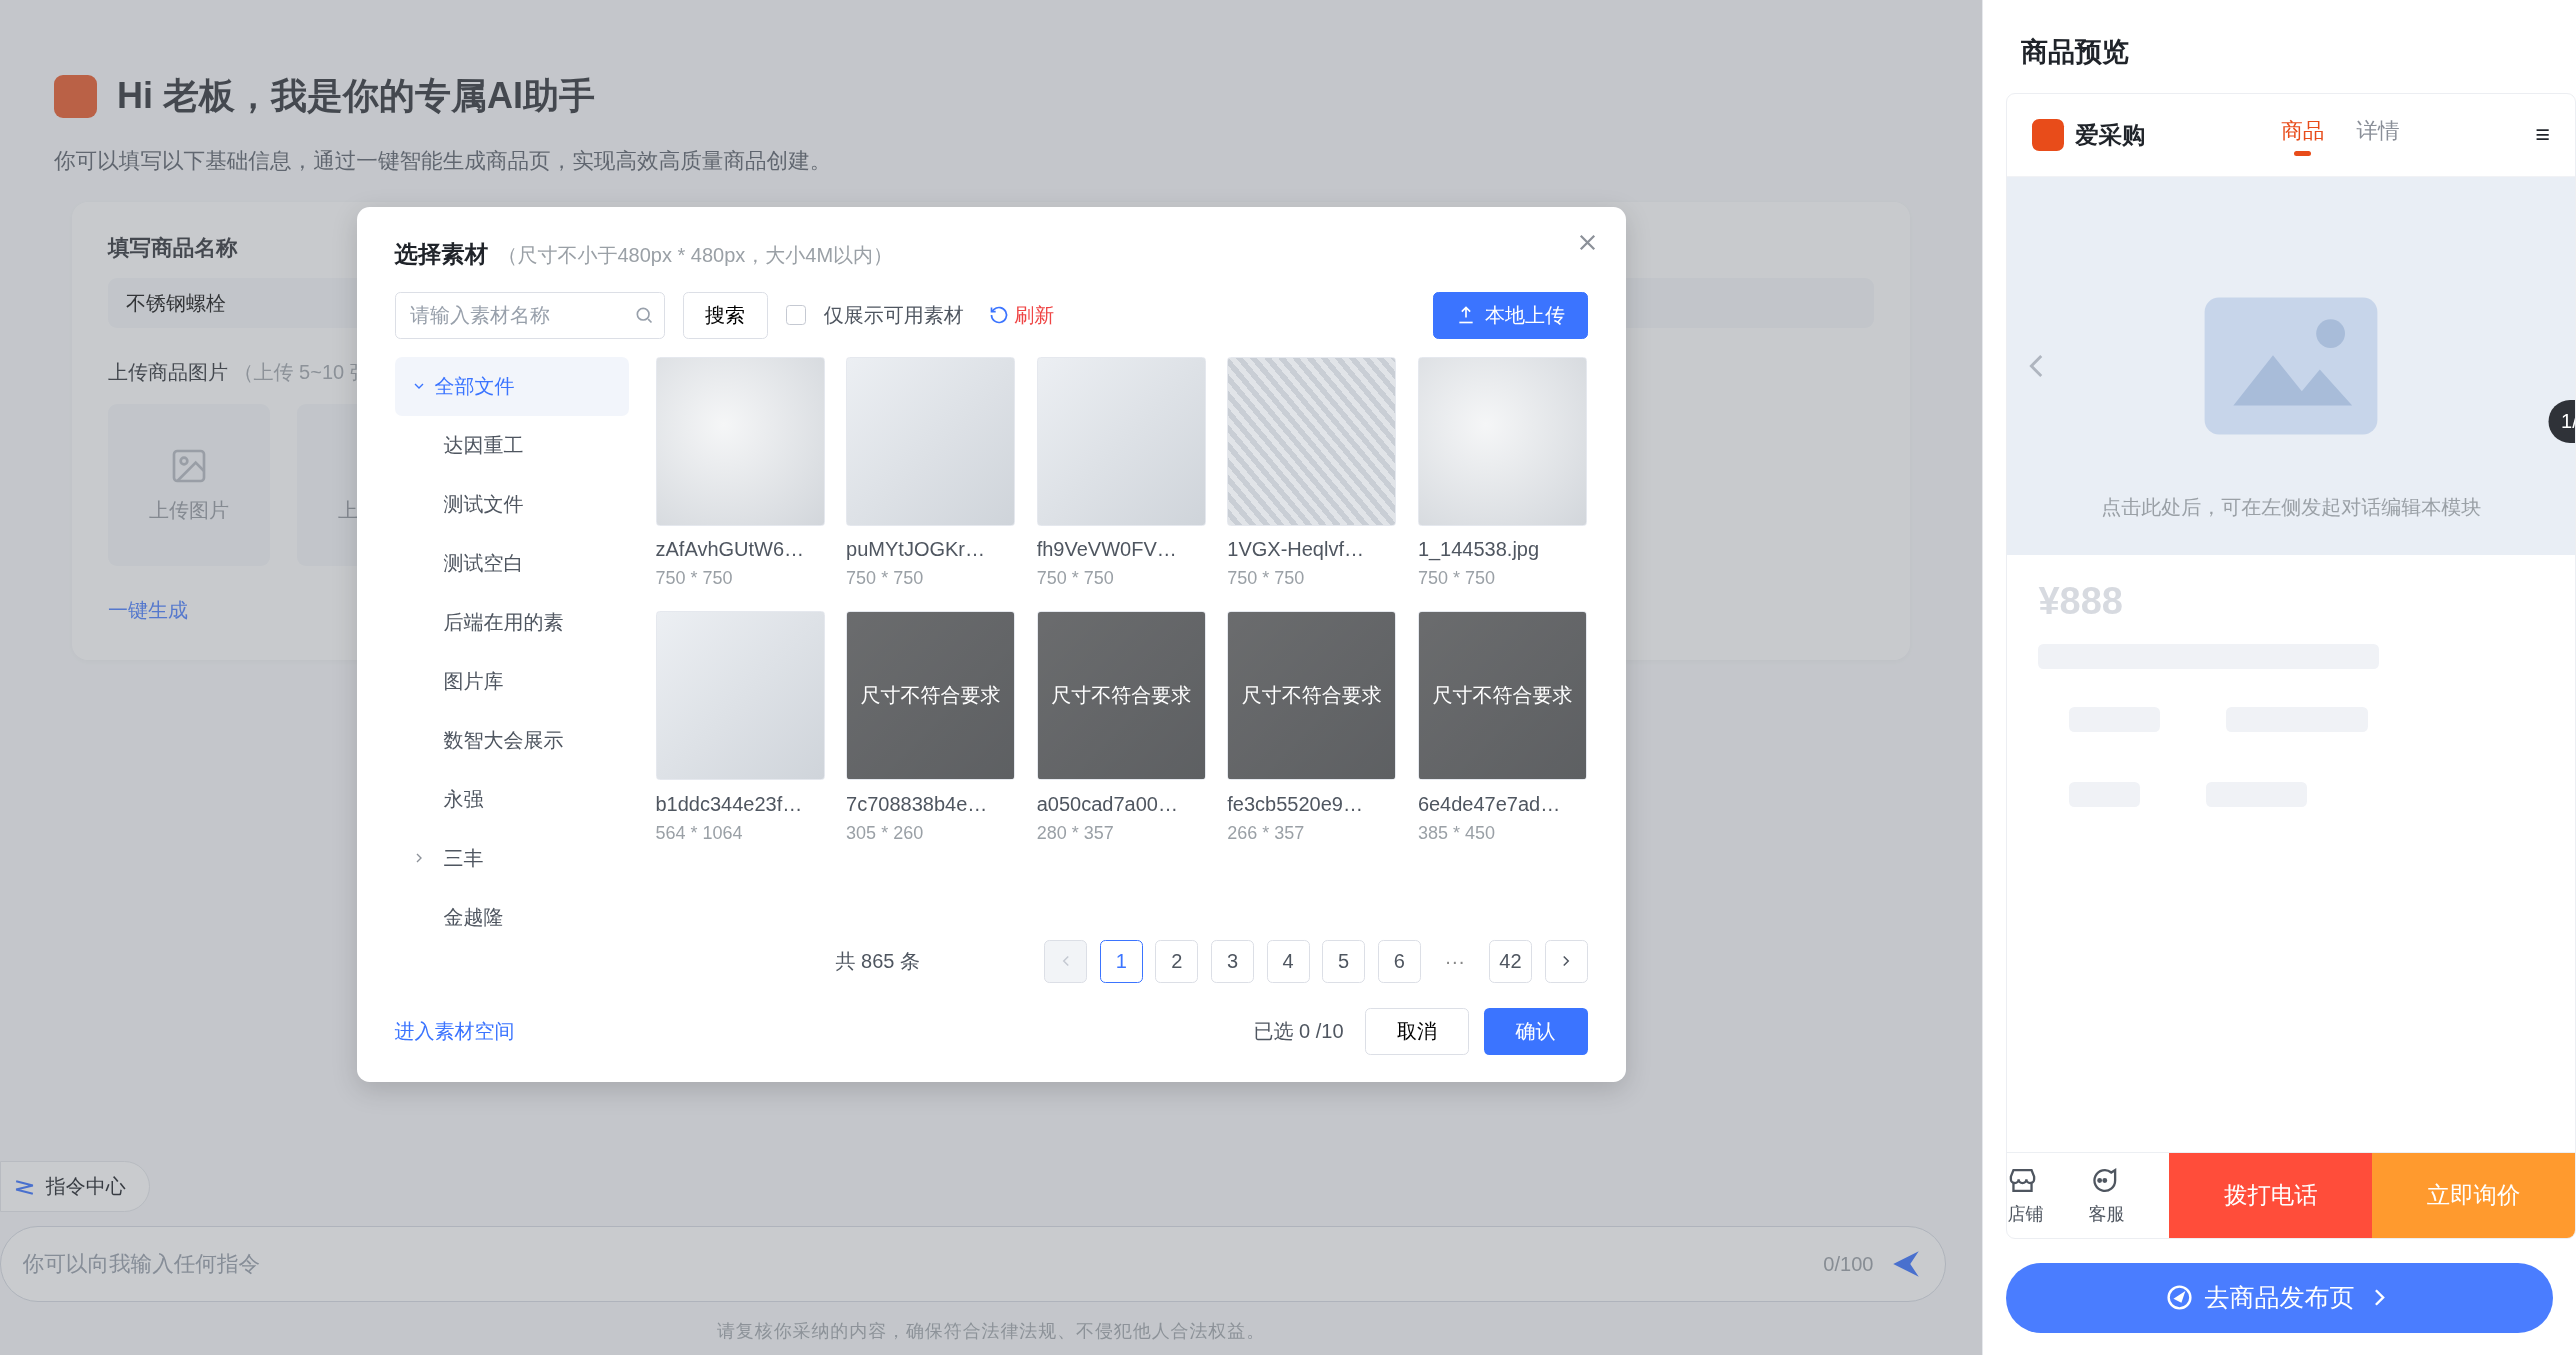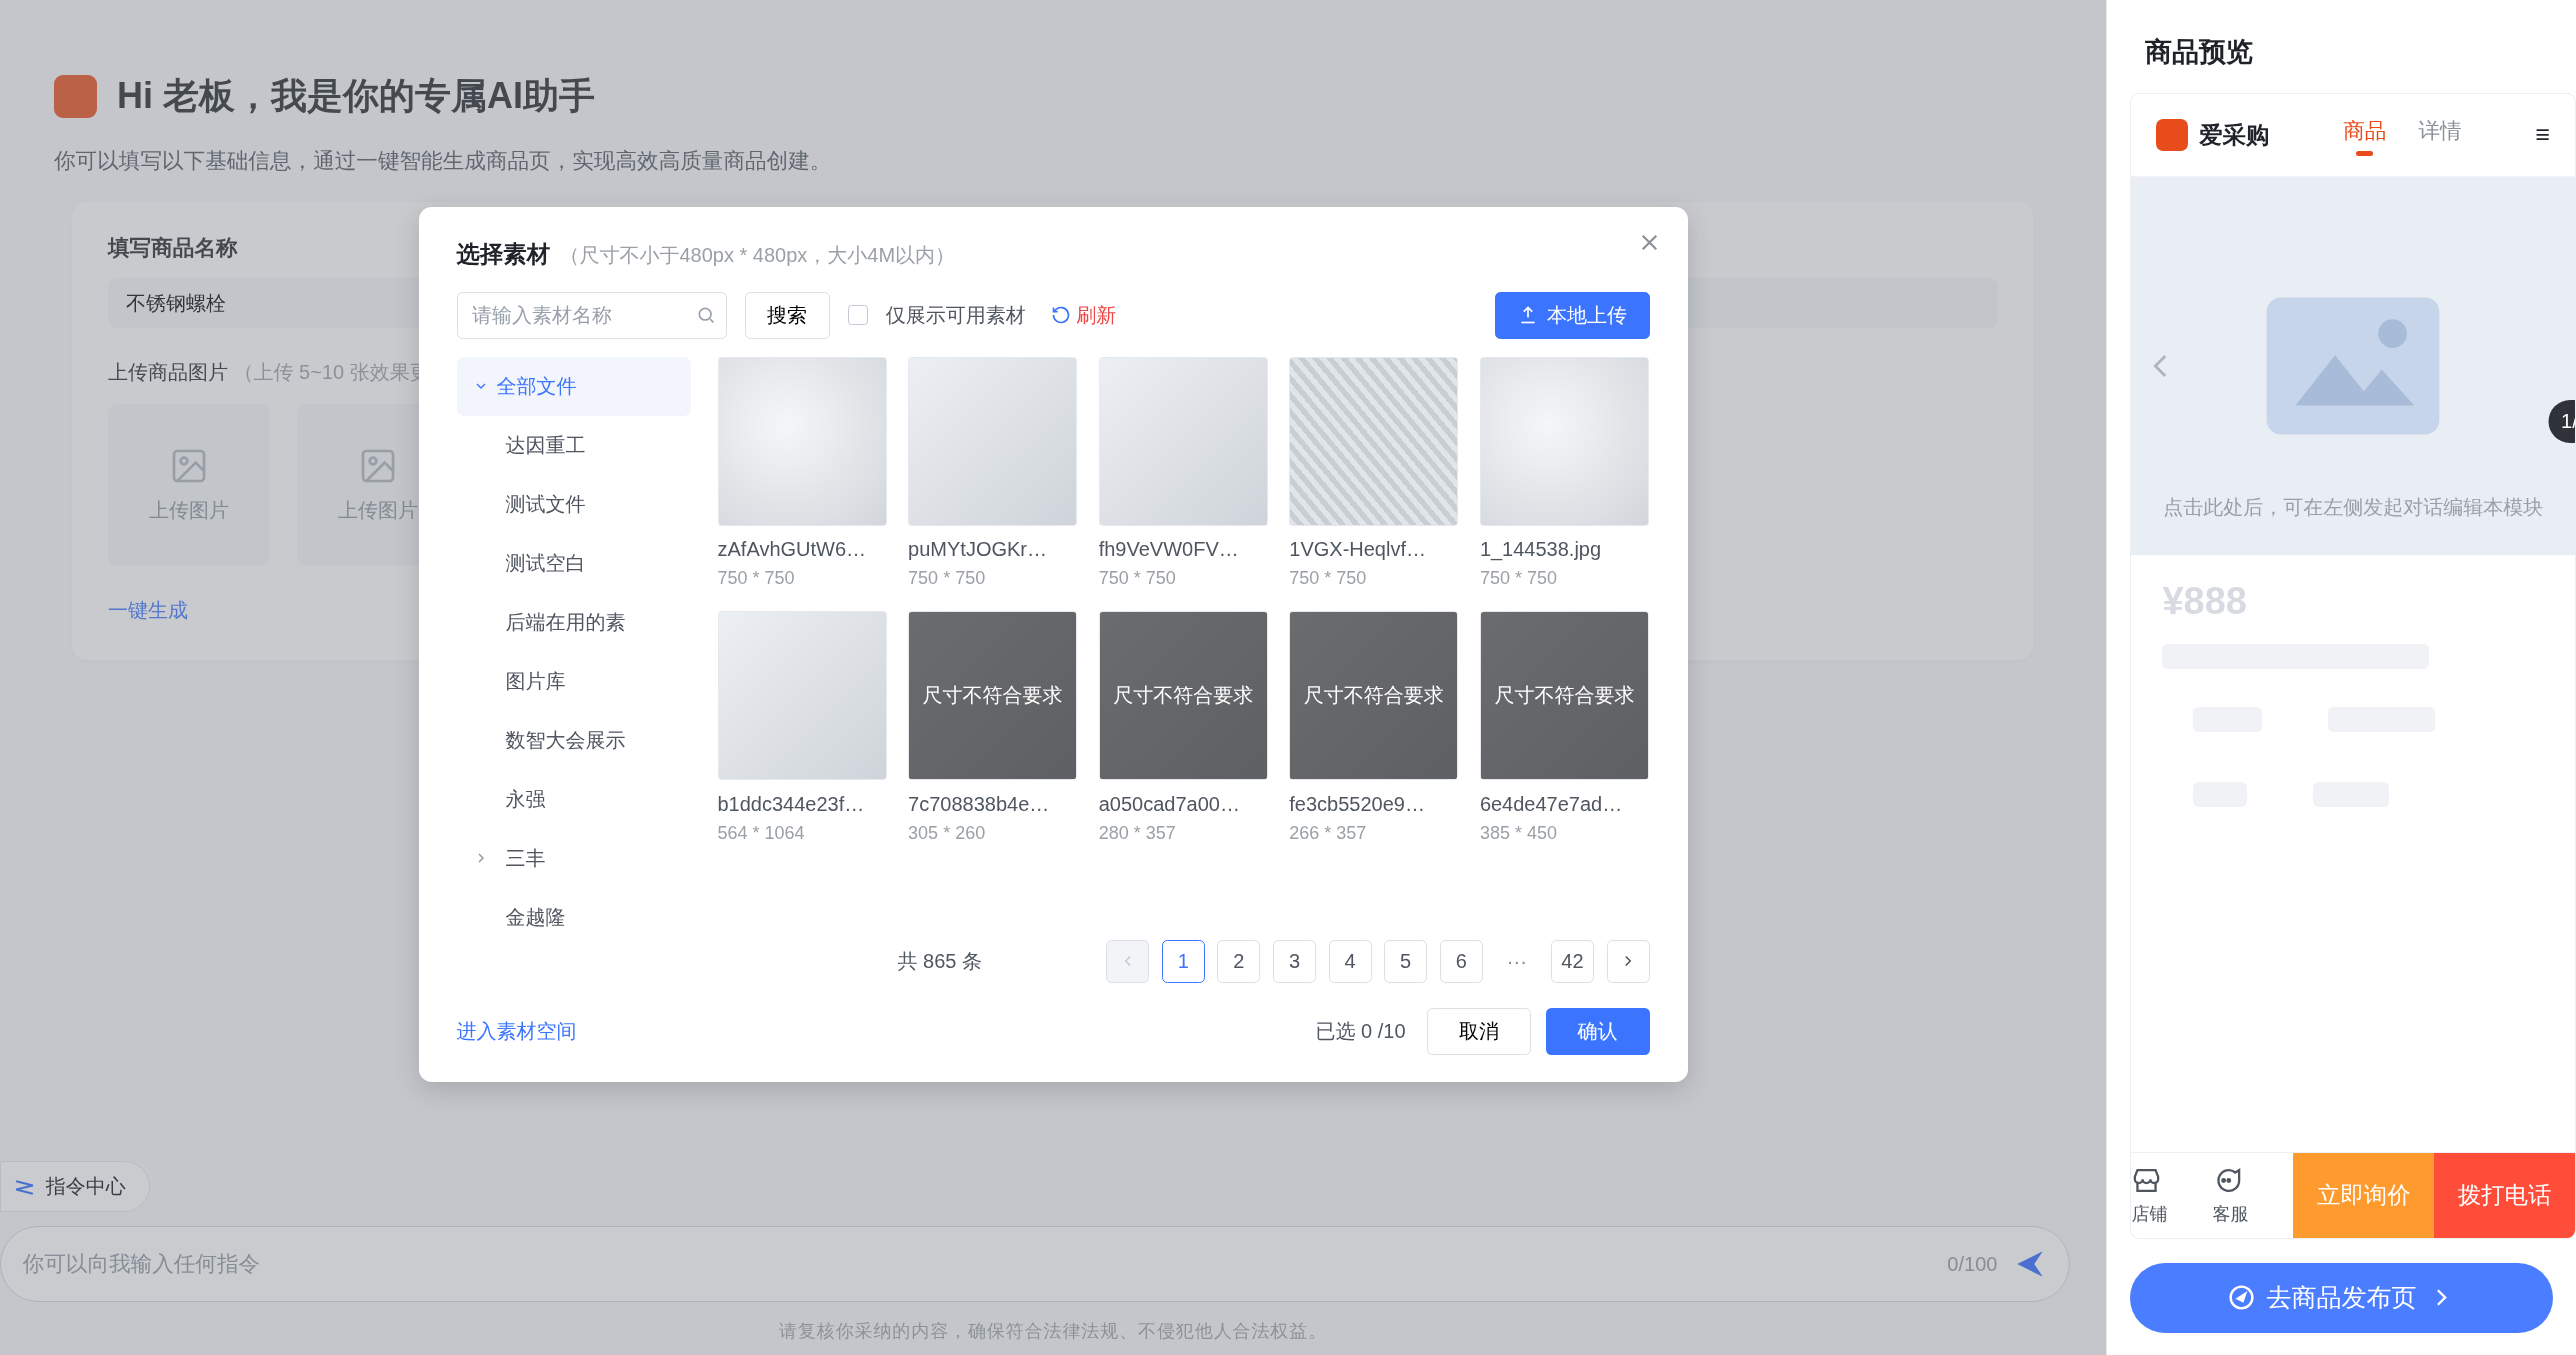--- a/index.html
+++ b/index.html
@@ -70,21 +70,21 @@
 .pg-btn.active { border-color:#3b74ff; color:#3b74ff; }
 .pg-btn.disabled { background:#f2f4f7; color:#c5c9d2; cursor:not-allowed;}
 .pg-ellipsis { width:43px; text-align:center; font-size:20px; color:#888; }
 
 .modal-footer { display:flex; align-items:center; margin-top:25px; }
 .enter-space { color:#3b74ff; font-size:20px; cursor:pointer; }
 .sel-count { font-size:20px; color:#4f5660; margin-right:21.6px;}
 .btn-ghost { height:47px; border:0.9px solid #dcdfe6; border-radius:5.4px; padding:0 31px; font-size:20px; background:#fff; margin-right:14.4px;}
 .btn-solid { height:47px; border:none; border-radius:5.4px; padding:0 32px; font-size:20px; background:#3b74ff; color:#fff;}
 
-.right-pane { width: 470px; background: #fff; border-left:0.9px solid #e6e8ec; position:relative; display:flex; flex-direction:column; }
+.right-pane { width: 594px; background: #fff; border-left:0.9px solid #e6e8ec; position:relative; display:flex; flex-direction:column; }
 .right-title { font-size:27px; font-weight:700; padding:34px 0 23.4px 38px; }
 .phone-card { margin: 0 0 0 23.4px; border:0.9px solid #eceef2; border-radius:9px; flex:1; position:relative; display:flex; flex-direction:column; overflow:hidden;}
 .app-header { display:flex; align-items:center; justify-content:space-between; padding:21.6px 25px; border-bottom:1.8px solid #f1f2f5;}
 .brand { display:flex; align-items:center; gap:10.8px;}
 .brand-chip { width:32px; height:32px; border-radius:7.2px; background:#e84c1a; }
 .brand-text { font-size:23.4px; font-weight:800; }
 .header-tabs { display:flex; gap:32px; }
 .header-tab { font-size:21.6px; color:#8a8f98; position:relative; padding-bottom:9px;}
 .header-tab.active { color:#e84c1a; }
 .header-tab.active::after { content:""; position:absolute; left:30%; right:30%; bottom:-1.8px; height:4.5px; background:#e84c1a; border-radius:2.7px;}
@@ -379,22 +379,22 @@
           <span>店铺</span>
         </div>
         <div class="bb-item">
           <svg viewBox="0 0 24 24" fill="none" stroke="currentColor" stroke-width="1.8">
               <path d="M21 12a8 8 0 1 1-3-6.2L21 4v8z"></path>
               <circle cx="9" cy="12" r="1" fill="currentColor"></circle>
               <circle cx="13" cy="12" r="1" fill="currentColor"></circle>
             </svg>
           <span>客服</span>
         </div>
+        <div class="bb-btn bb-call">拨打电话</div>
         <div class="bb-btn bb-ask">立即询价</div>
-        <div class="bb-btn bb-call">拨打电话</div>
       </div>
     </div>
     <div class="publish-bar">
       <svg viewBox="0 0 24 24" fill="none" stroke="#fff" stroke-width="2">
           <circle cx="12" cy="12" r="9"></circle>
           <path d="M15 9l-2 6-4-2 6-4z" fill="#fff"></path>
         </svg>
       <span>去商品发布页</span>
       <svg viewBox="0 0 24 24" width="23.4" height="23.4" fill="none" stroke="#fff" stroke-width="2">
           <path d="M9 6l6 6-6 6"></path>

